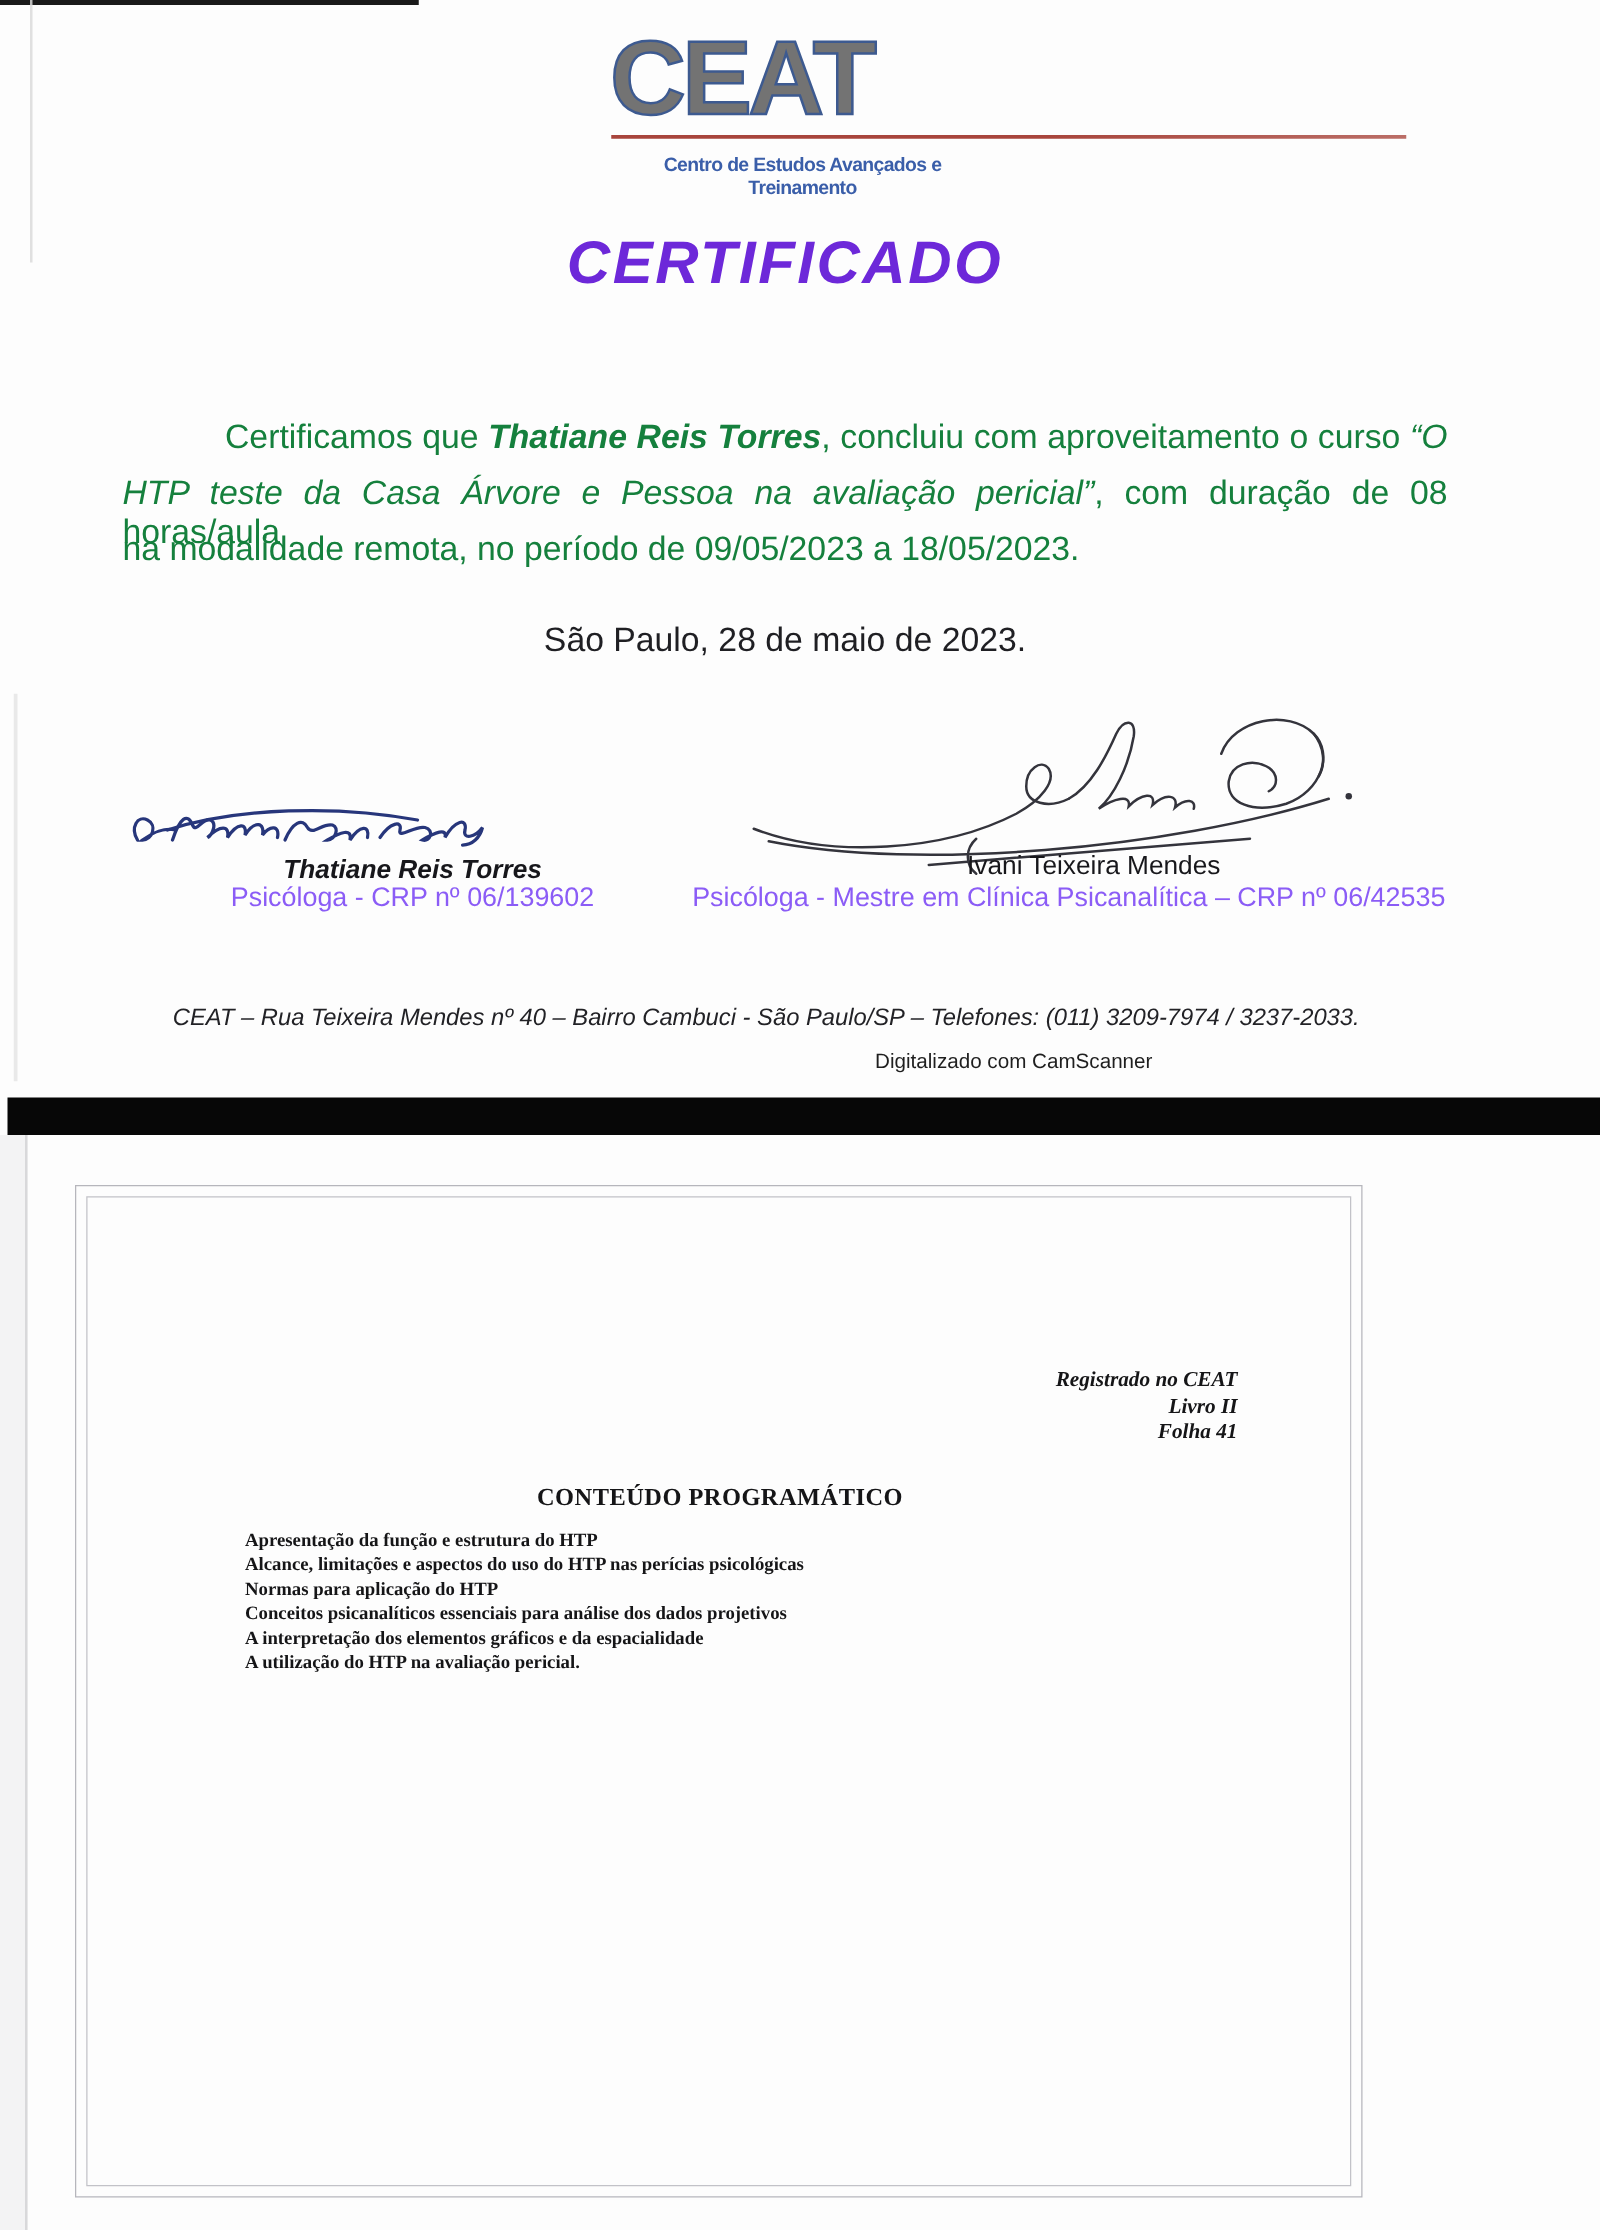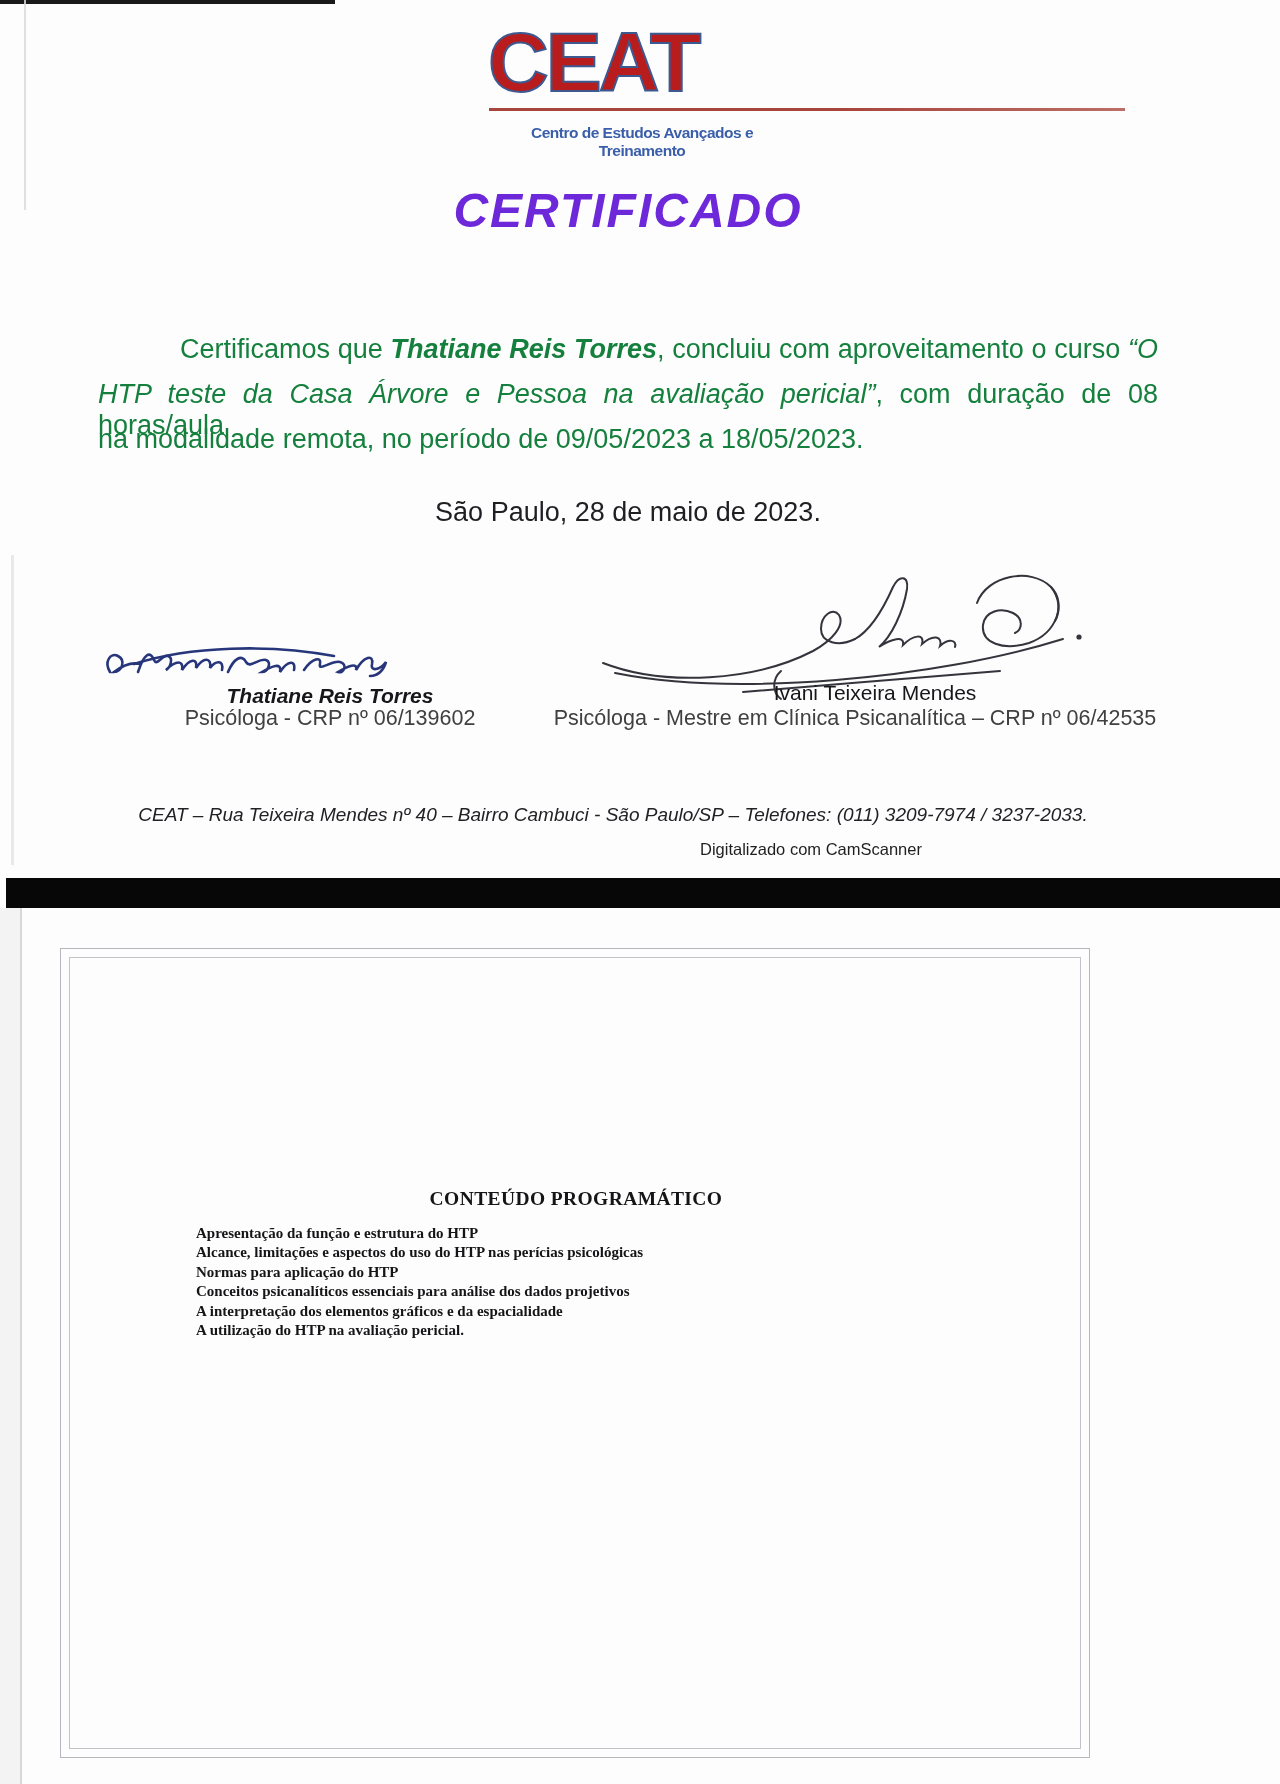--- a/index.html
+++ b/index.html
@@ -4,42 +4,42 @@
 <style>
   html,body{margin:0;padding:0;background:#ffffff;}
   #canvas{position:relative;width:1280px;height:1784px;background:#fdfdfd;overflow:hidden;
           font-family:"Liberation Sans",sans-serif;color:#202024;}
   .abs{position:absolute;}
   
   .scan-line-topleft{left:0;top:0;width:335px;height:4px;background:#1a1a1a;}
   .edge-line-1{left:24px;top:0;width:2px;height:210px;background:#dadada;opacity:.85;}
   .edge-line-2{left:11px;top:555px;width:3px;height:310px;background:#e9e9e9;}
   .ceat-wordmark{left:488px;top:22px;width:210px;height:82px;text-align:center;
-    font-size:84px;font-weight:bold;letter-spacing:-3px;line-height:80px;color:#b91c1c;
+    font-size:84px;font-weight:bold;letter-spacing:-3px;line-height:80px;color:#737373;
     -webkit-text-stroke:2px #3d5a90;}
   .letterhead-rule{left:489px;top:108px;width:636px;height:3px;
     background:linear-gradient(to right,#a8453c 0%,#a8453c 55%,rgba(168,69,60,.78)100%);}
   .ceat-tagline{left:487px;top:112px;width:310px;text-align:center;font-size:15.5px;
     font-weight:bold;letter-spacing:-0.5px;color:#3a5ea9;margin-top:12px;}
   .cert-title{left:98px;top:183px;width:1060px;text-align:center;font-size:48px;
     font-weight:bold;font-style:italic;letter-spacing:2px;color:#6d28d9;}
   .body-line{left:98px;width:1060px;font-size:27px;color:#15803d;}
   .just{text-align:justify;text-align-last:justify;}
   .bl1{top:334px;padding-left:82px;width:978px;}
   .bl2{top:379px;}
   .bl3{top:424px;text-align:left;}
   .bi{font-weight:bold;font-style:italic;}
   .it{font-style:italic;}
   .date-line{left:98px;top:497px;width:1060px;text-align:center;font-size:27px;color:#1f1f23;}
   .sig-block-left{left:95px;top:630px;width:470px;height:110px;}
   .sig-block-right{left:545px;top:545px;width:620px;height:195px;}
   .sig-svg{position:absolute;}
   .signer-name{position:absolute;text-align:center;font-size:21px;font-weight:bold;
     font-style:italic;color:#17171b;}
-  .signer-cred{position:absolute;text-align:center;font-size:21.5px;color:#404040;}
+  .signer-cred{position:absolute;text-align:center;font-size:21.5px;color:#8b5cf6;}
   .footer-address{left:98px;top:804px;width:1030px;text-align:center;font-style:italic;
     font-size:19px;color:#222226;}
   .camscanner{left:700px;top:840px;width:432px;text-align:left;font-size:16.5px;color:#1f1f1f;}
   
   .divider-bar{left:6px;top:878px;width:1274px;height:30px;background:#070707;}
   
   .p2-left-band{left:0;top:908px;width:22px;height:876px;background:#f3f3f4;}
   .p2-left-line{left:20px;top:908px;width:2px;height:876px;background:#d8d8da;}
   .frame-outer{left:60px;top:948px;width:1028px;height:808px;border:1.4px solid #b6b6bc;}
   .frame-inner{left:69px;top:957px;width:1010px;height:790px;border:1.2px solid #c2c2c8;}
@@ -106,20 +106,25 @@
 
   <div class="abs camscanner">Digitalizado com CamScanner</div>
 
   <div class="abs divider-bar"></div>
 
   <div class="abs p2-left-band"></div>
   <div class="abs p2-left-line"></div>
   <div class="abs frame-outer"></div>
   <div class="abs frame-inner"></div>
 
+  <div class="abs registration serif">
+    <div>Registrado no CEAT</div>
+    <div>Livro II</div>
+    <div>Folha 41</div>
+  </div>
 
   <div class="abs section-title serif">CONTEÚDO PROGRAMÁTICO</div>
 
   <div class="abs topics serif">
     <div>Apresentação da função e estrutura do HTP</div>
     <div>Alcance, limitações e aspectos do uso do HTP nas perícias psicológicas</div>
     <div>Normas para aplicação do HTP</div>
     <div>Conceitos psicanalíticos essenciais para análise dos dados projetivos</div>
     <div>A interpretação dos elementos gráficos e da espacialidade</div>
     <div>A utilização do HTP na avaliação pericial.</div>

